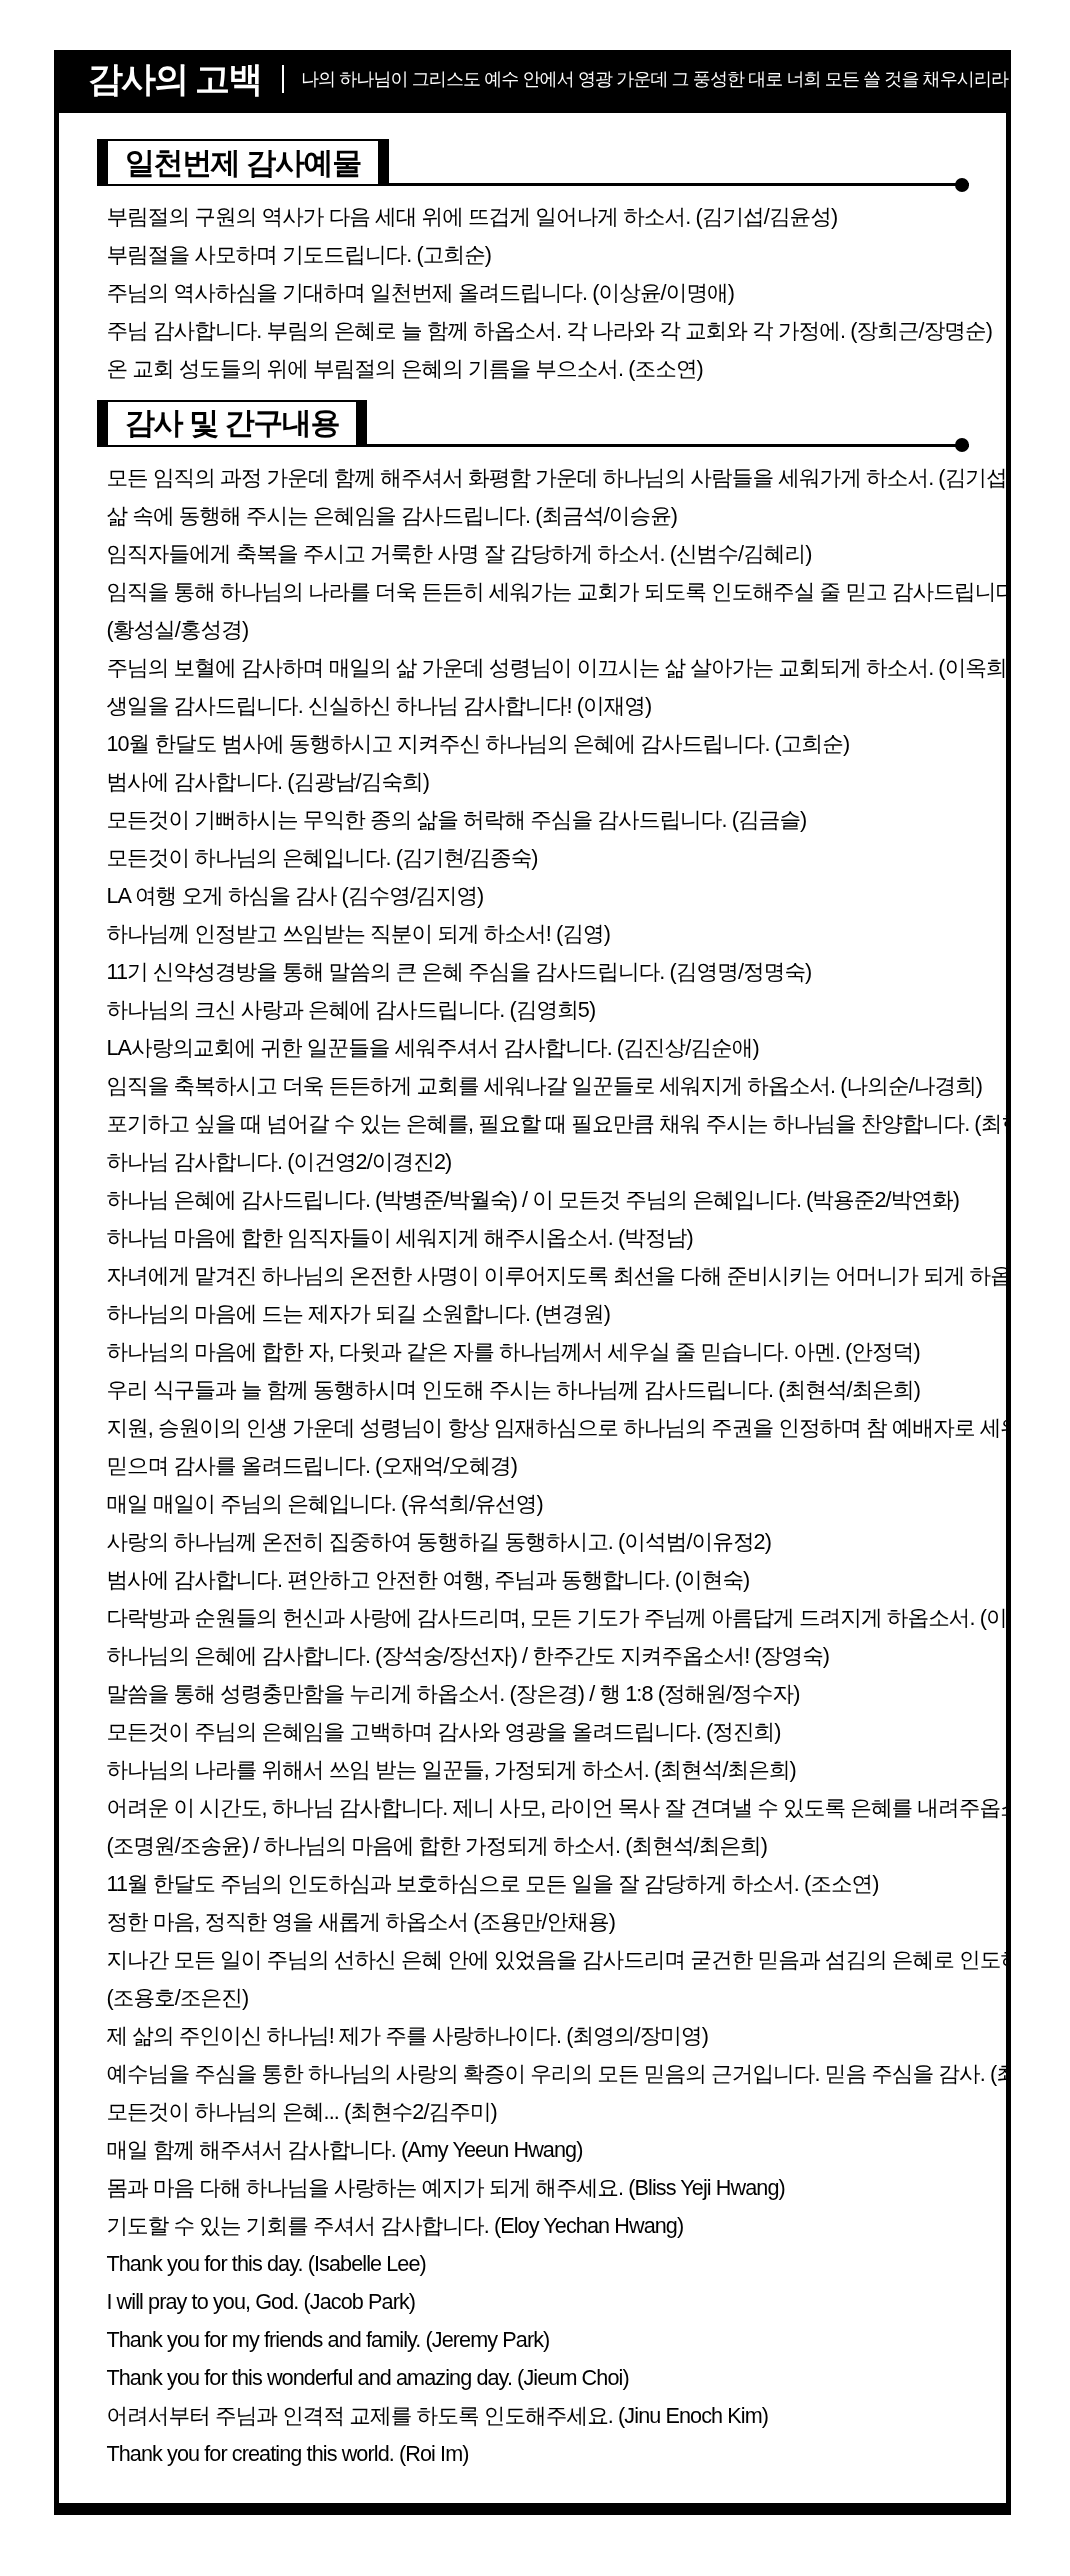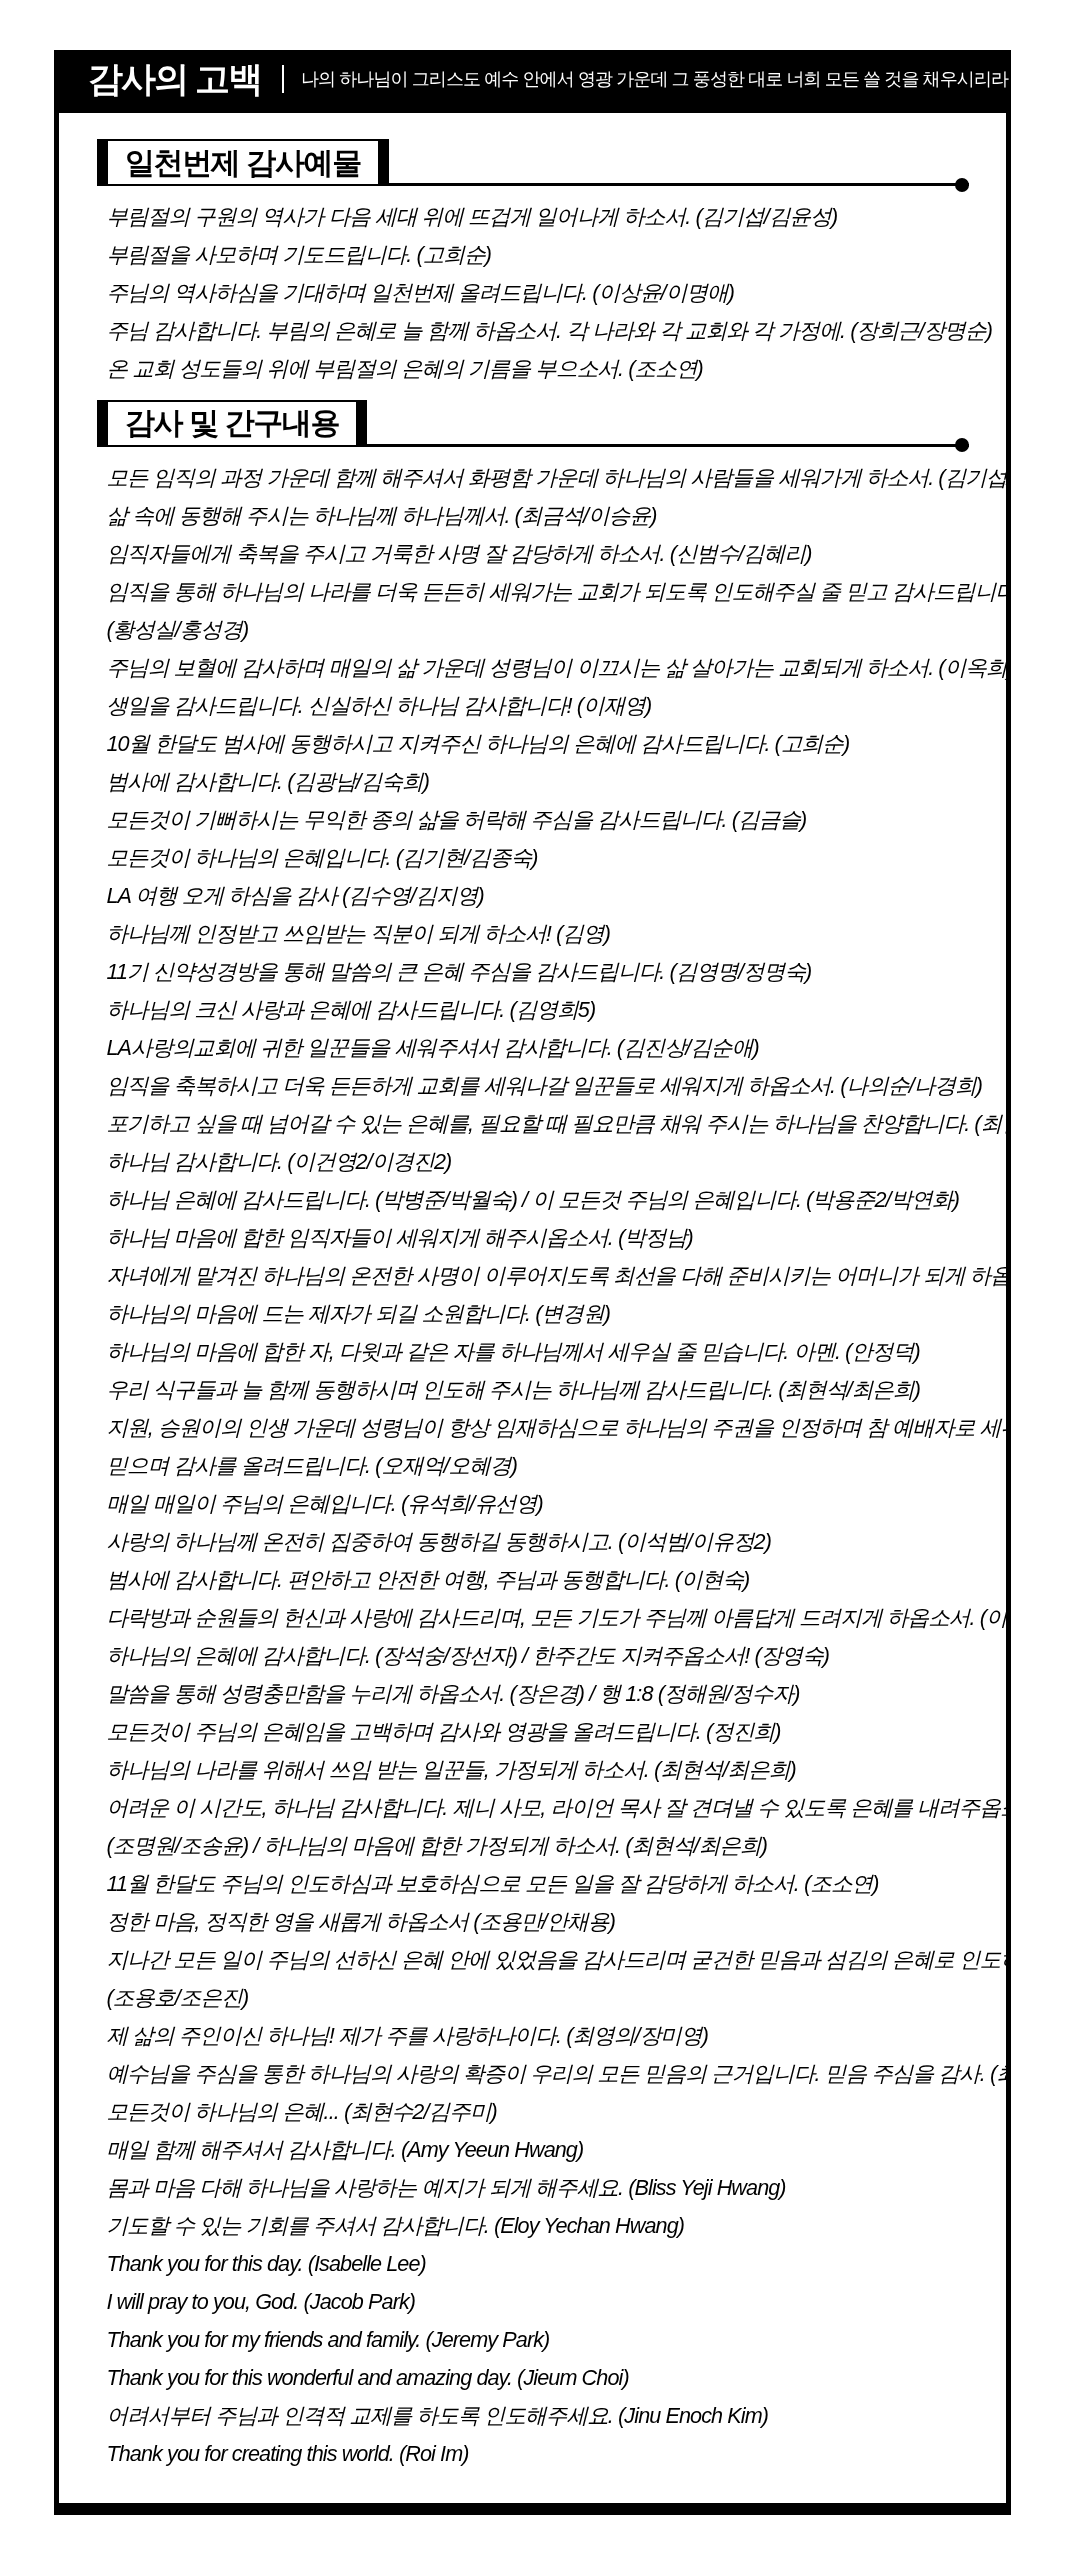--- a/index.html
+++ b/index.html
@@ -42,21 +42,21 @@
     border-left:11.3px solid #000; border-right:11.3px solid #000;
     padding:5.6px 17px; font-size:30px; line-height:32px; font-weight:700; letter-spacing:-1.4px;
     background:#fff;
   }
   .rule { flex:1 1 auto; height:2.8px; background:#000; position:relative; margin-right:9.4px; }
   .dot {
     position:absolute; right:0; top:50%; transform:translateY(-50%);
     width:14px; height:14px; border-radius:50%; background:#000;
   }
 
-  .entries { margin:12.2px 0 0 9.4px;font-style:italic; }
+  .entries { margin:12.2px 0 0 9.4px; }
   .entry {
     font-size:21.6px; line-height:38px; letter-spacing:-0.9px;
     font-weight:400; white-space:pre; color:#000;
   }
 </style>
 </head>
 <body>
 
 <div class="page">
 
@@ -86,21 +86,21 @@
 
   <section class="section">
     <div class="section-header">
       <h2 class="title-box">감사 및 간구내용</h2>
       <div class="rule">
         <span class="dot"></span>
       </div>
     </div>
     <div class="entries">
             <div class="entry">모든 임직의 과정 가운데 함께 해주셔서 화평함 가운데 하나님의 사람들을 세워가게 하소서. (김기섭/김윤성)</div>
-            <div class="entry">삶 속에 동행해 주시는 하나님께 하나님께서. (최금석/이승윤)</div>
+            <div class="entry">삶 속에 동행해 주시는 은혜임을 감사드립니다. (최금석/이승윤)</div>
             <div class="entry">임직자들에게 축복을 주시고 거룩한 사명 잘 감당하게 하소서. (신범수/김혜리)</div>
             <div class="entry">임직을 통해 하나님의 나라를 더욱 든든히 세워가는 교회가 되도록 인도해주실 줄 믿고 감사드립니다.
 (황성실/홍성경)</div>
             <div class="entry">주님의 보혈에 감사하며 매일의 삶 가운데 성령님이 이끄시는 삶 살아가는 교회되게 하소서. (이옥희)</div>
             <div class="entry">생일을 감사드립니다. 신실하신 하나님 감사합니다! (이재영)</div>
             <div class="entry">10월 한달도 범사에 동행하시고 지켜주신 하나님의 은혜에 감사드립니다. (고희순)</div>
             <div class="entry">범사에 감사합니다. (김광남/김숙희)</div>
             <div class="entry">모든것이 기뻐하시는 무익한 종의 삶을 허락해 주심을 감사드립니다. (김금슬)</div>
             <div class="entry">모든것이 하나님의 은혜입니다. (김기현/김종숙)</div>
             <div class="entry">LA 여행 오게 하심을 감사 (김수영/김지영)</div>

